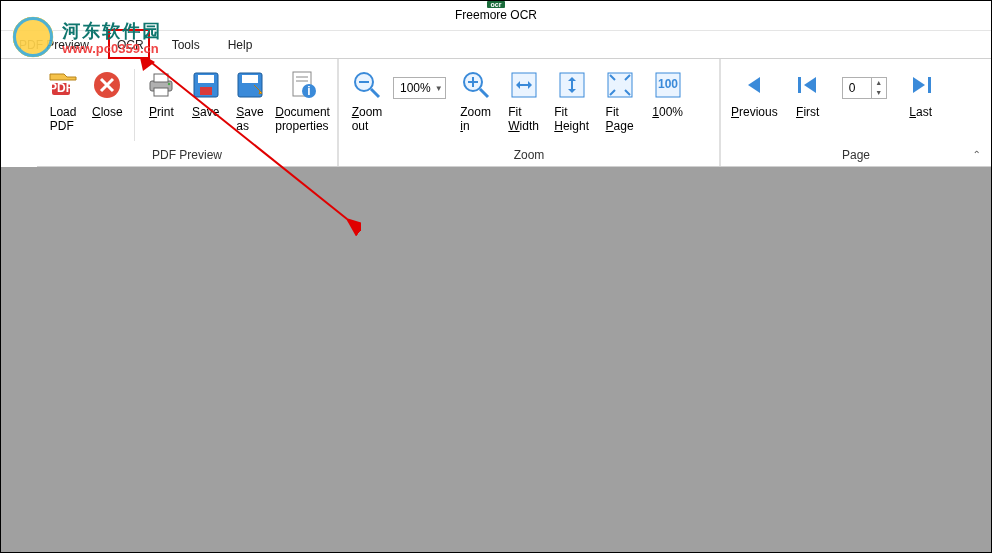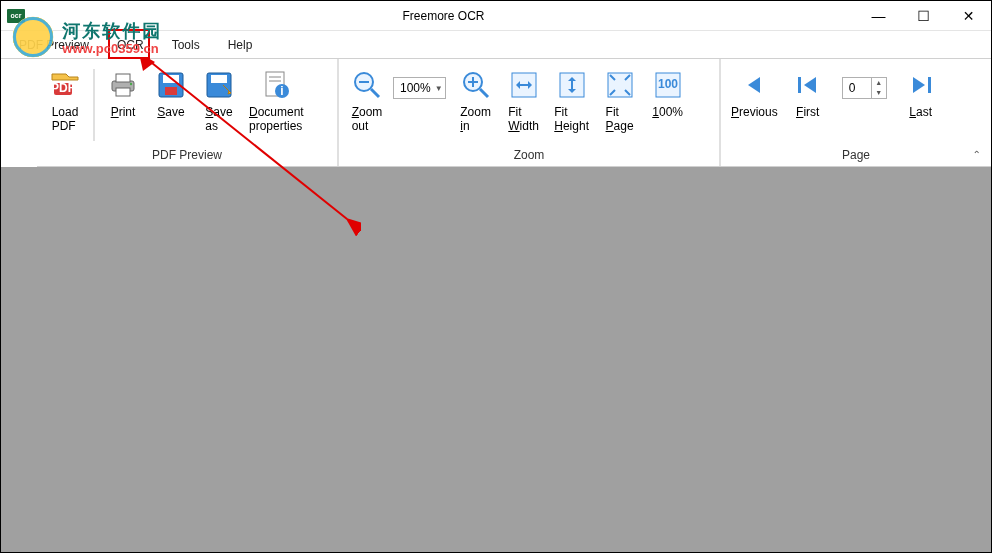--- a/index.html
+++ b/index.html
@@ -1,19 +1,19 @@
 <!DOCTYPE html>
 <html><head>
 <meta charset="utf-8">
 <style>
 * { margin: 0; padding: 0; box-sizing: border-box; font-family: "Segoe UI", Tahoma, sans-serif; font-size: 12px; }
 body { background: #fff; width: 992px; height: 553px; overflow: hidden; border: 1px solid #000; position: relative; }
 
 
-.titlebar { height: 30px; display: flex; align-items: center; background: #fff; border-bottom: 1px solid #e5e5e5; }
+.titlebar { height: 30px; display: flex; align-items: center; background: #fff; border-bottom: 1px solid #e5e5e5; flex-direction: column; }
 .titlebar .app-icon { width: 18px; height: 14px; margin: 0 6px; background: #1a6b3a; color: #fff; font-size: 7px; font-weight: bold; display: flex; align-items: center; justify-content: center; border-radius: 1px; }
 .titlebar .title { flex: 1; text-align: center; color: #000; }
 .titlebar .winbtns { display: flex; }
 .titlebar .winbtn { width: 45px; height: 30px; display: flex; align-items: center; justify-content: center; color: #000; font-size: 14px; }
 
 
 .menubar { height: 28px; background: #fff; display: flex; align-items: center; padding: 0 4px; border-bottom: 1px solid #d0d0d0; position: relative; }
 .menuitem { padding: 4px 14px; color: #222; }
 .menuitem-ocr-box { border: 2px solid #e00000; position: absolute; left: 107px; top: -2px; width: 42px; height: 30px; pointer-events: none; z-index: 5; }
 
@@ -103,20 +103,29 @@
       <div class="rbtn">
         <div class="icon">
           <svg class="svgicon" viewBox="0 0 32 32">
               <path d="M3 5h14l3 3h9v3H3z" fill="#f5c24a" stroke="#b8841a"></path>
               <rect x="5" y="14" width="18" height="12" rx="2" fill="#d93a3a"></rect>
               <text x="14" y="23" font-size="8" fill="#fff" text-anchor="middle" font-weight="bold">PDF</text>
             </svg>
         </div>
         <div class="lbl"><span>Load</span><br><span>PDF</span></div>
       </div>
+      <div class="rbtn">
+        <div class="icon">
+          <svg class="svgicon" viewBox="0 0 32 32">
+              <circle cx="16" cy="16" r="13" fill="#e04a3a"></circle>
+              <path d="M10 10l12 12M22 10L10 22" stroke="#fff" stroke-width="3"></path>
+            </svg>
+        </div>
+        <div class="lbl"><u>C</u><span>lose</span></div>
+      </div>
       <div style="width:2px;background:#e0e0e0;margin:4px 4px;height:72px"></div>
       <div class="rbtn">
         <div class="icon">
           <svg class="svgicon" viewBox="0 0 32 32">
               <rect x="5" y="12" width="22" height="10" rx="2" fill="#b0b0b0" stroke="#666"></rect>
               <rect x="9" y="5" width="14" height="8" fill="#fff" stroke="#666"></rect>
               <rect x="9" y="19" width="14" height="8" fill="#fff" stroke="#666"></rect>
               <circle cx="24" cy="15" r="1.2" fill="#4aa84a"></circle>
             </svg>
         </div>

